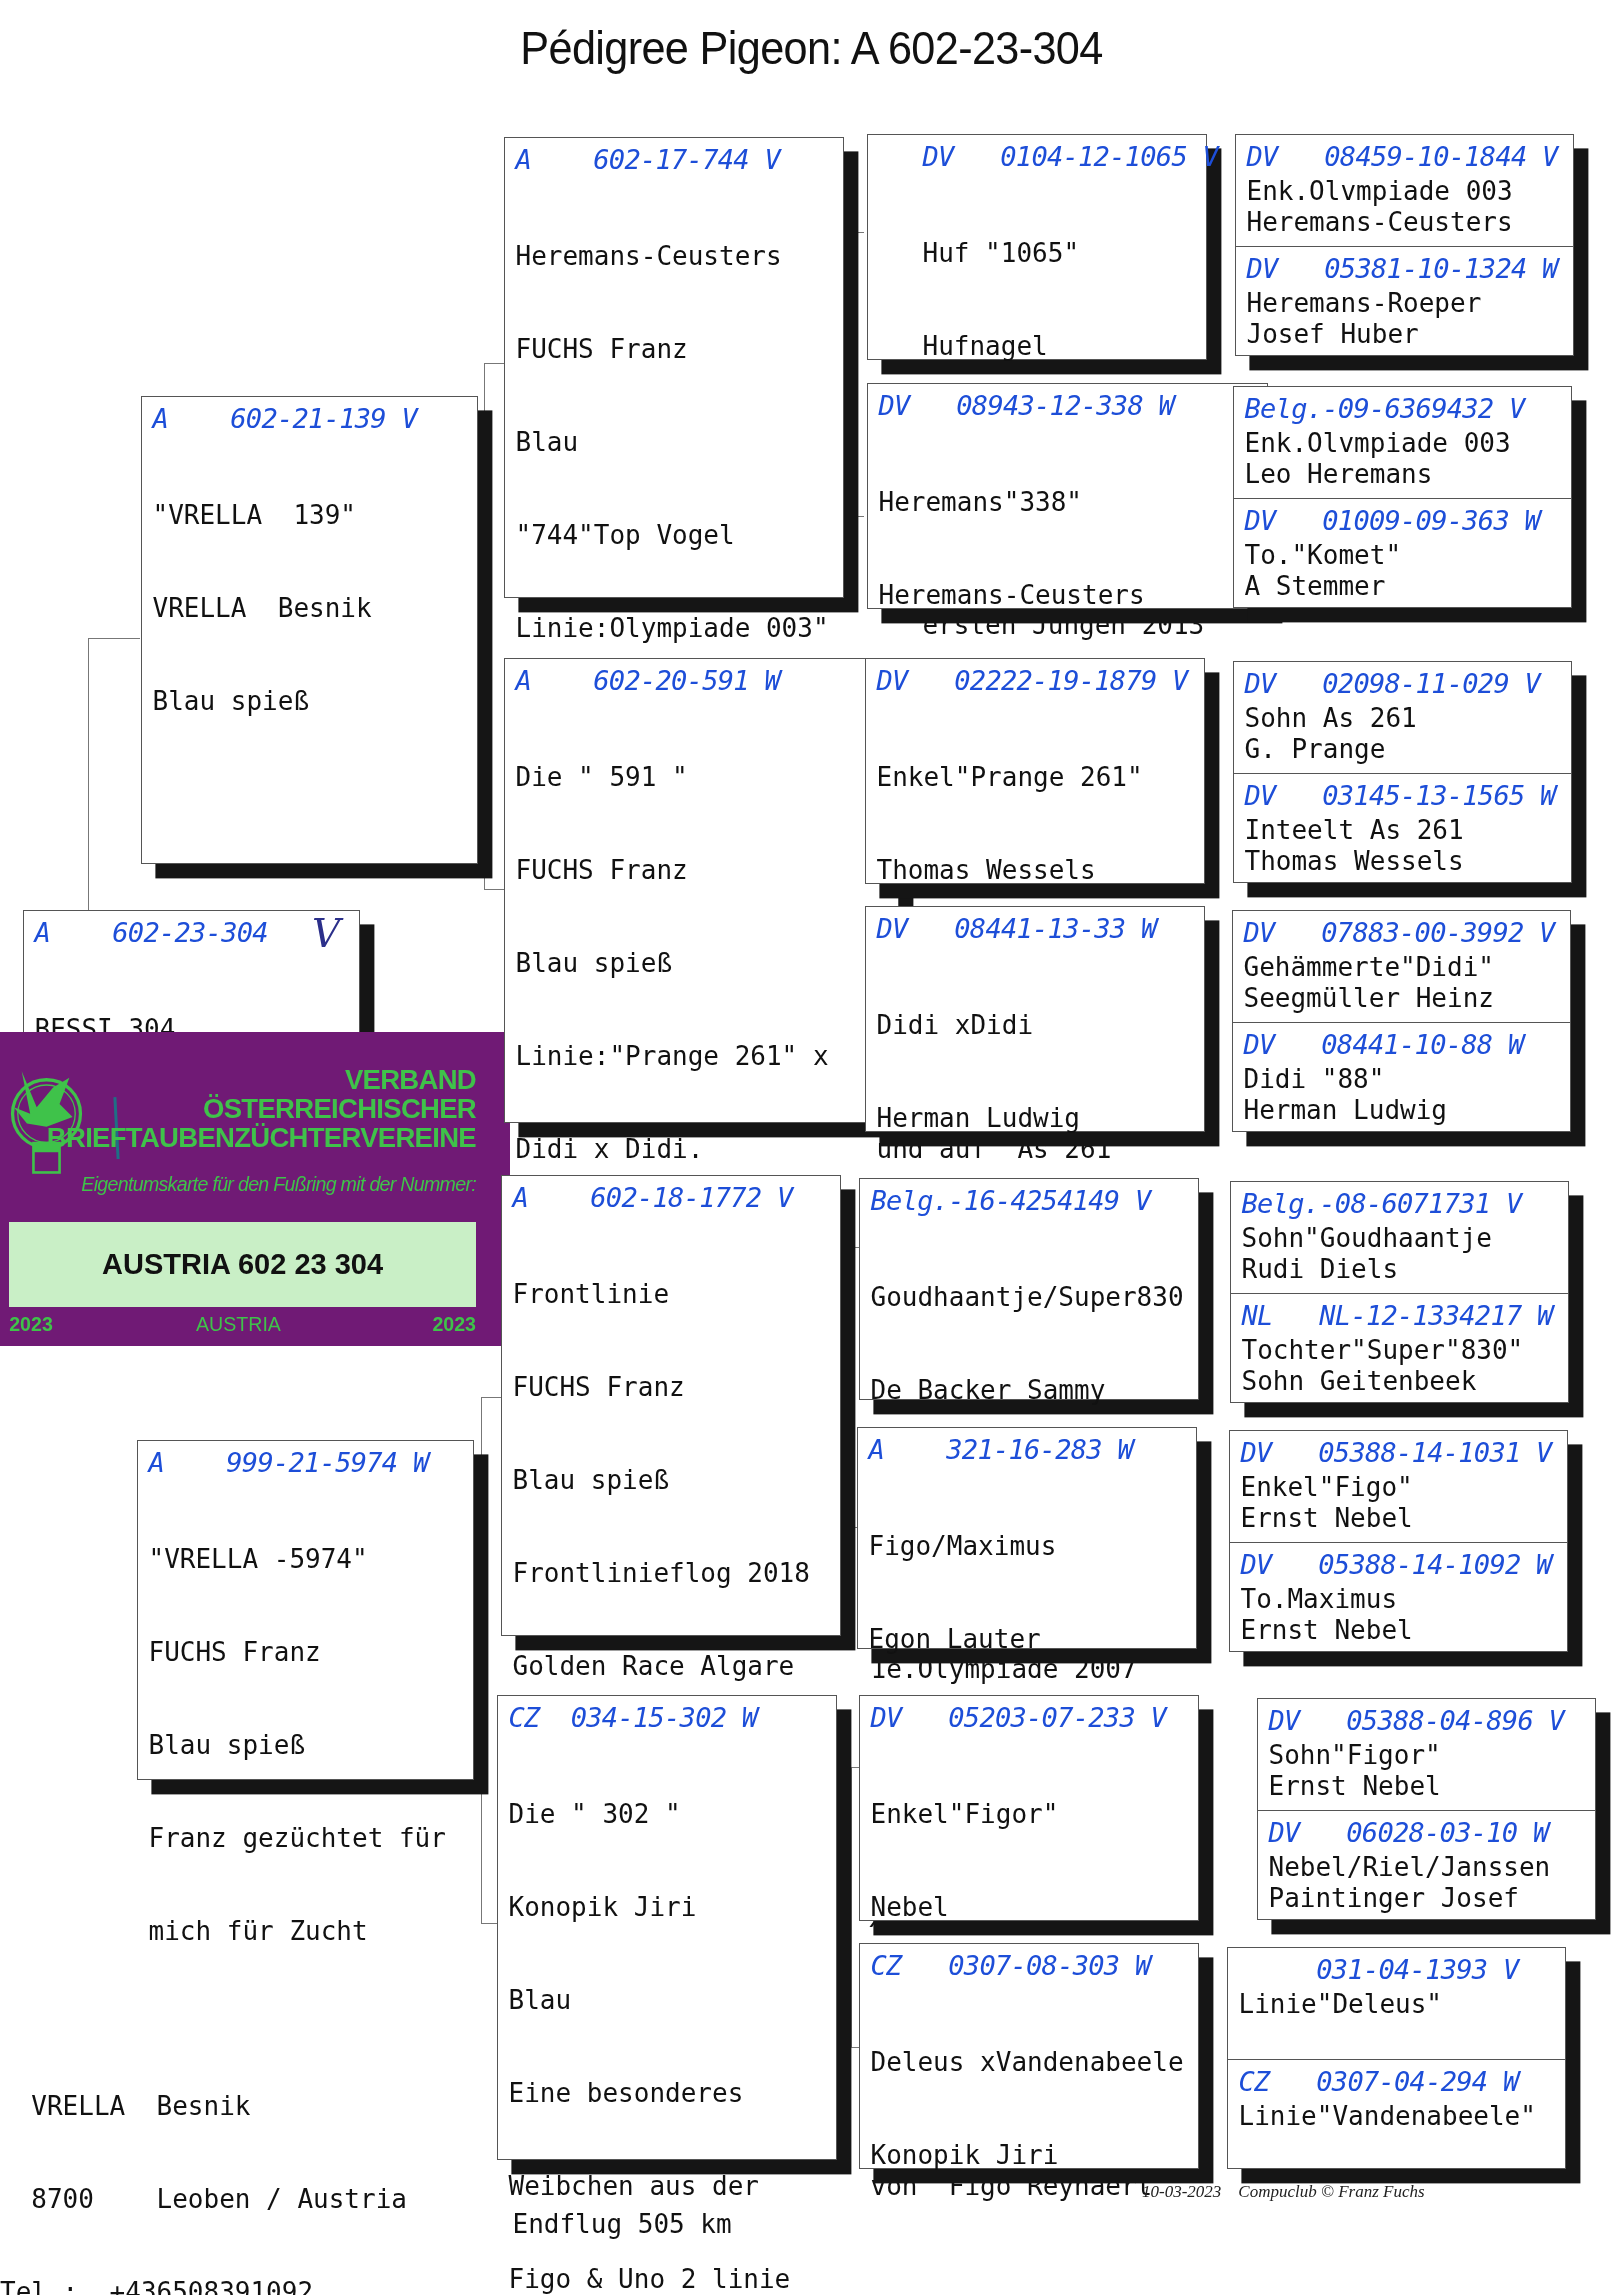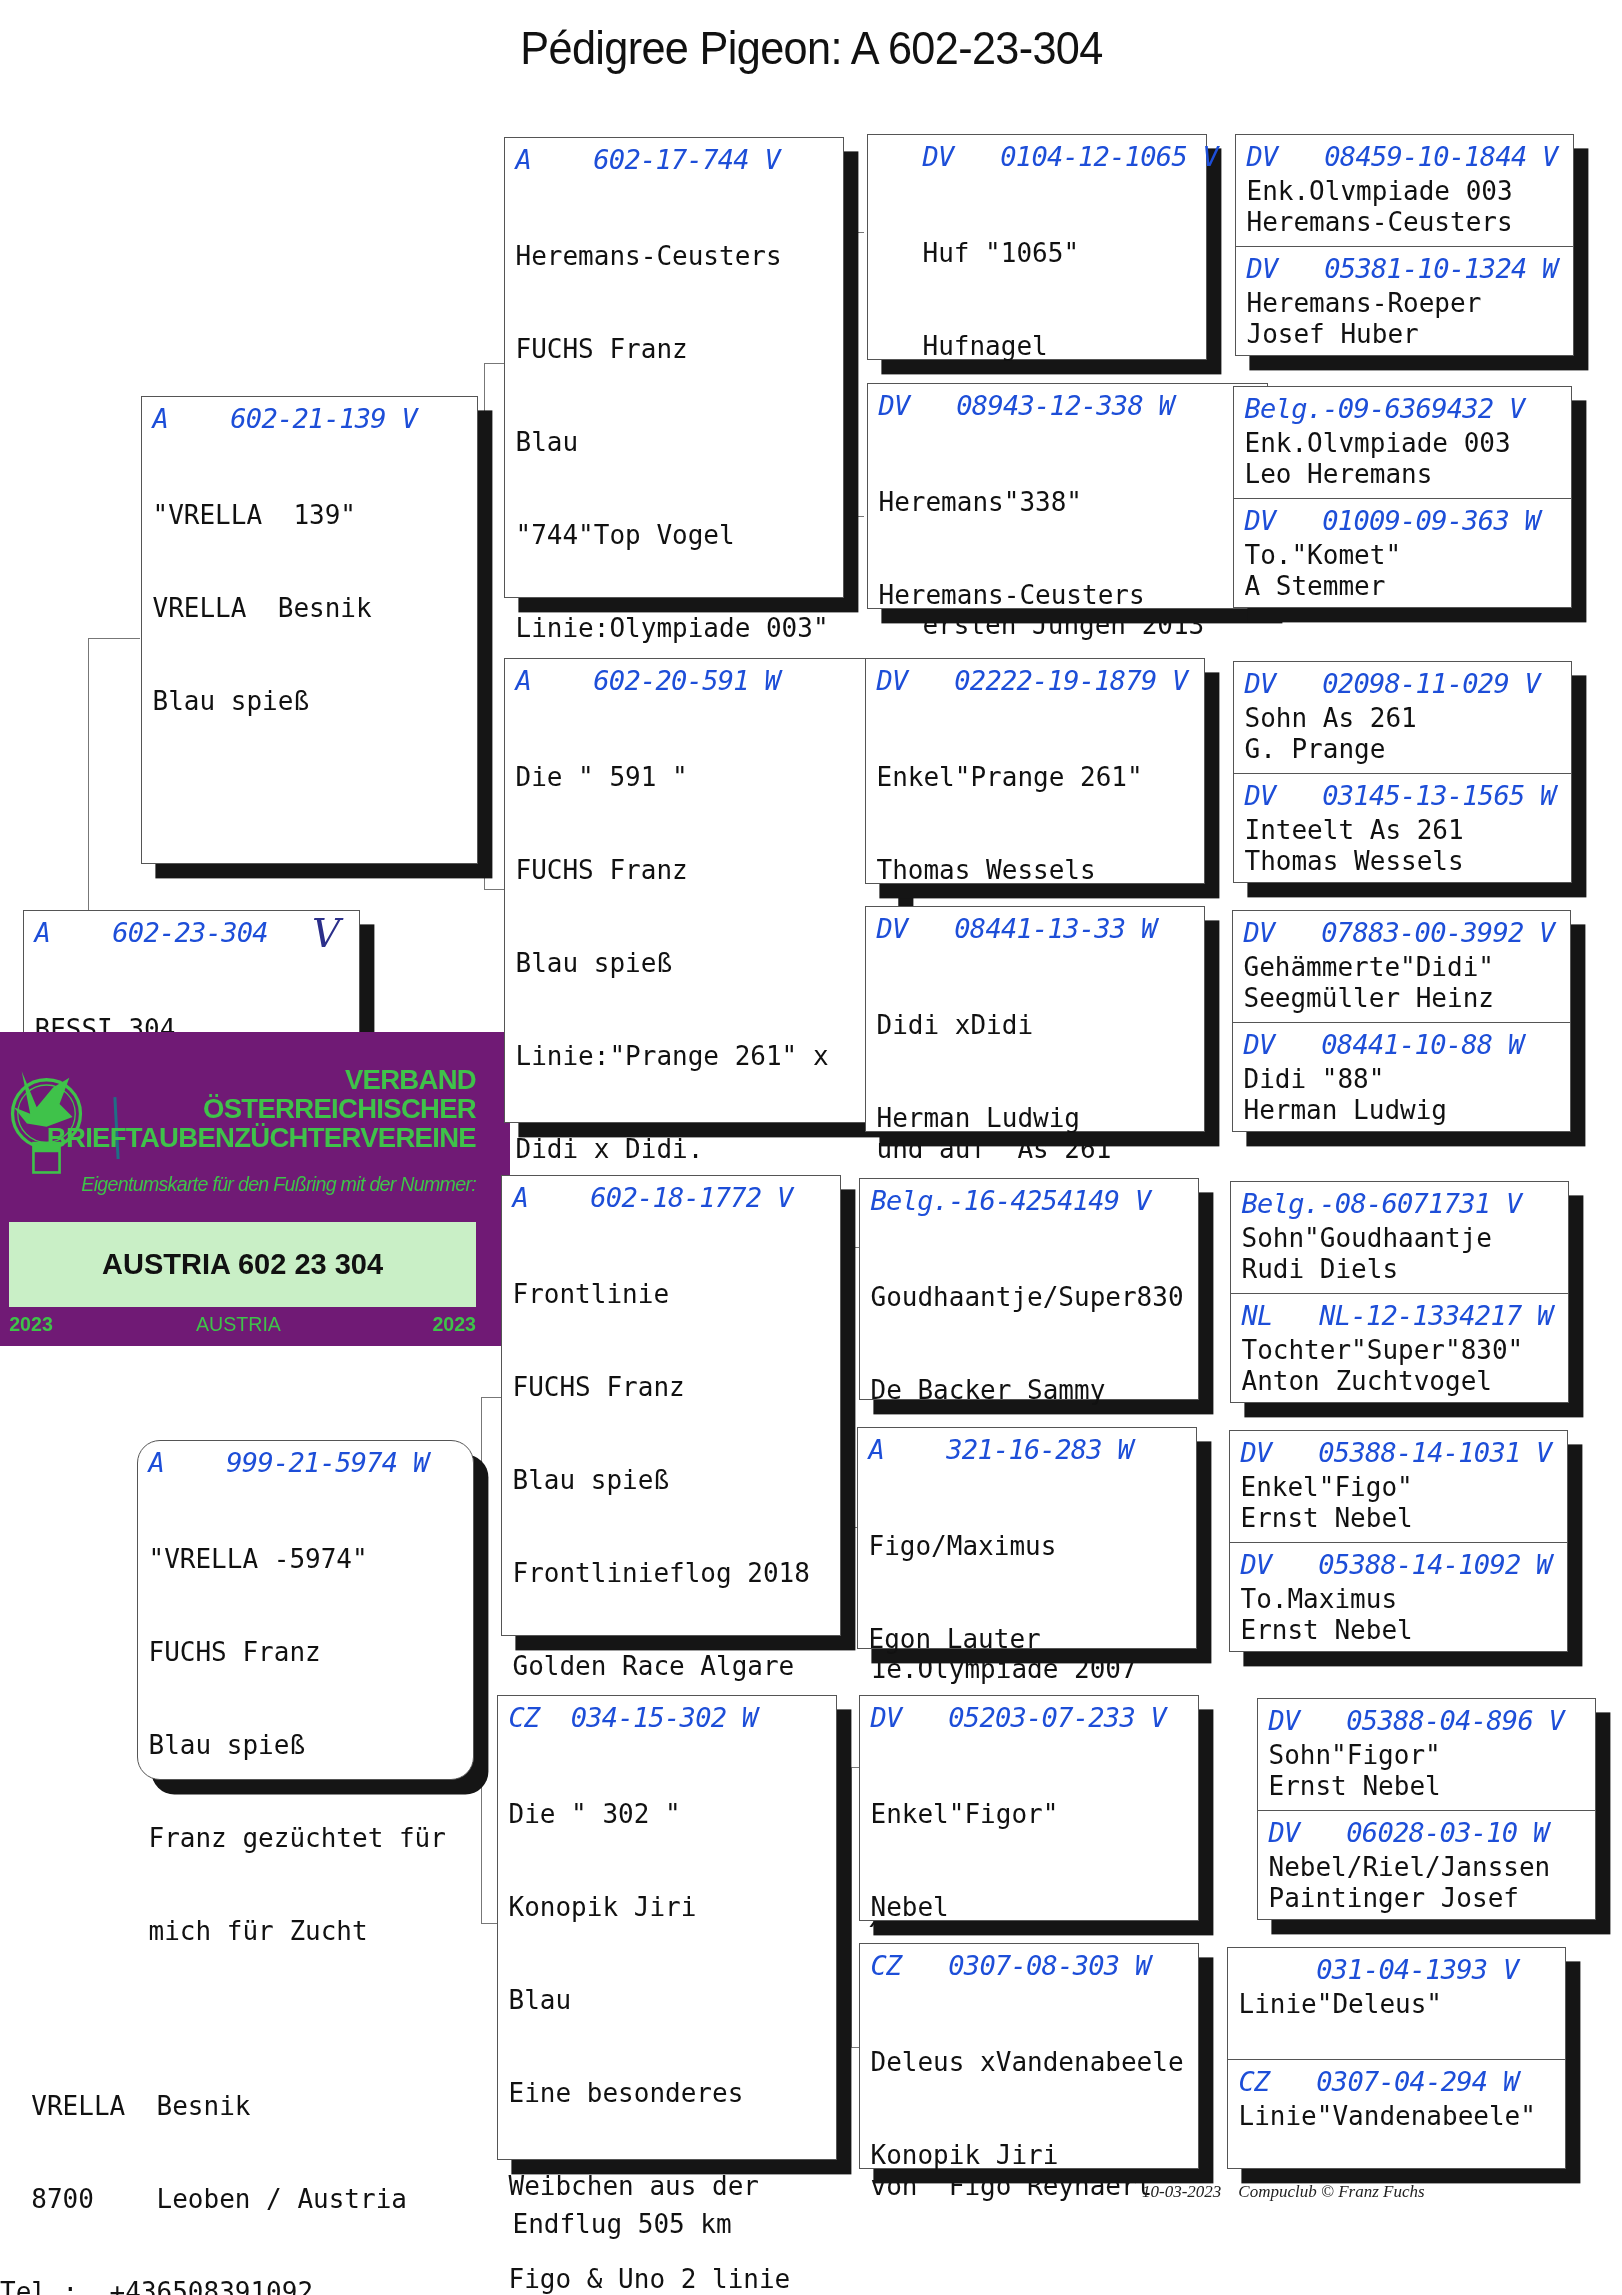--- a/index.html
+++ b/index.html
@@ -48,21 +48,21 @@
 
 <div class="box" style="left:141px;top:396px;width:337px;height:468px;">
   <div class="ring">A    602-21-139 V</div>
   <div class="lines">
     <div>"VRELLA  139"</div>
     <div>VRELLA  Besnik</div>
     <div>Blau spieß</div>
   </div>
 </div>
 
-<div class="box" style="left:137px;top:1440px;width:337px;height:340px;border-radius:23px;">
+<div class="box" style="left:137px;top:1440px;width:337px;height:340px;">
   <div class="ring">A    999-21-5974 W</div>
   <div class="lines">
     <div>"VRELLA -5974"</div>
     <div>FUCHS Franz</div>
     <div>Blau spieß</div>
     <div>Franz gezüchtet für</div>
     <div>mich für Zucht</div>
   </div>
 </div>
 
@@ -273,21 +273,21 @@
     <div class="lines"><div>Didi "88"</div><div>Herman Ludwig</div></div>
   </div>
 </div>
 <div class="box" style="left:1230px;top:1181px;width:339px;height:222px;">
   <div class="half" style="top:0;height:111px;">
     <div class="ring">Belg.-08-6071731 V</div>
     <div class="lines"><div>Sohn"Goudhaantje</div><div>Rudi Diels</div></div>
   </div>
   <div class="half bottom" style="top:111px;height:110px;">
     <div class="ring">NL   NL-12-1334217 W</div>
-    <div class="lines"><div>Tochter"Super"830"</div><div>Anton Zuchtvogel</div></div>
+    <div class="lines"><div>Tochter"Super"830"</div><div>Sohn Geitenbeek</div></div>
   </div>
 </div>
 <div class="box" style="left:1229px;top:1430px;width:339px;height:222px;">
   <div class="half" style="top:0;height:111px;">
     <div class="ring">DV   05388-14-1031 V</div>
     <div class="lines"><div>Enkel"Figo"</div><div>Ernst Nebel</div></div>
   </div>
   <div class="half bottom" style="top:111px;height:110px;">
     <div class="ring">DV   05388-14-1092 W</div>
     <div class="lines"><div>To.Maximus</div><div>Ernst Nebel</div></div>

